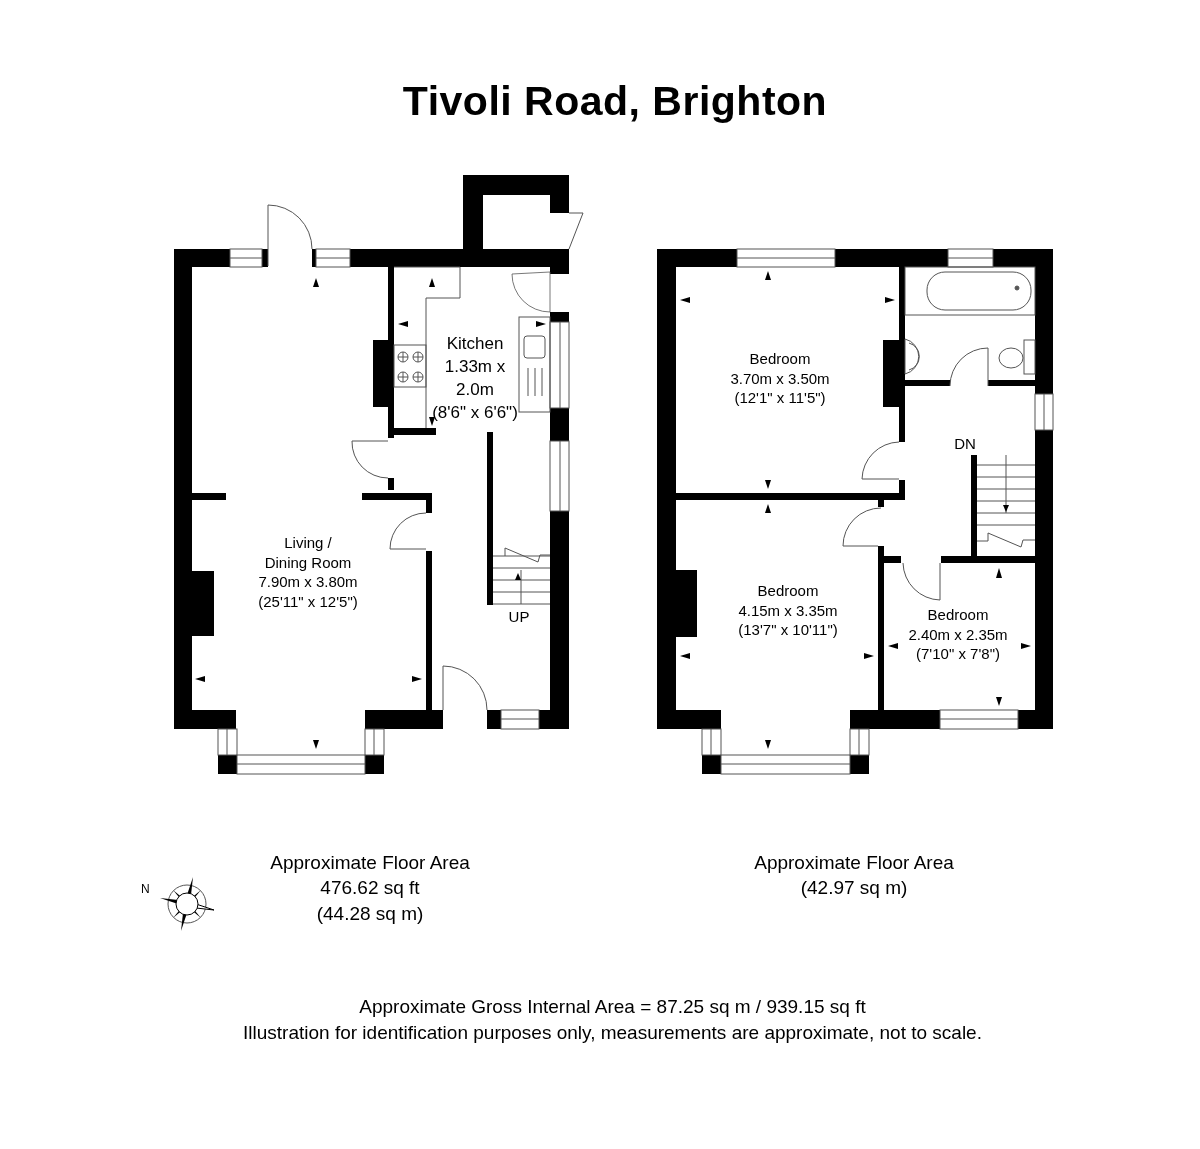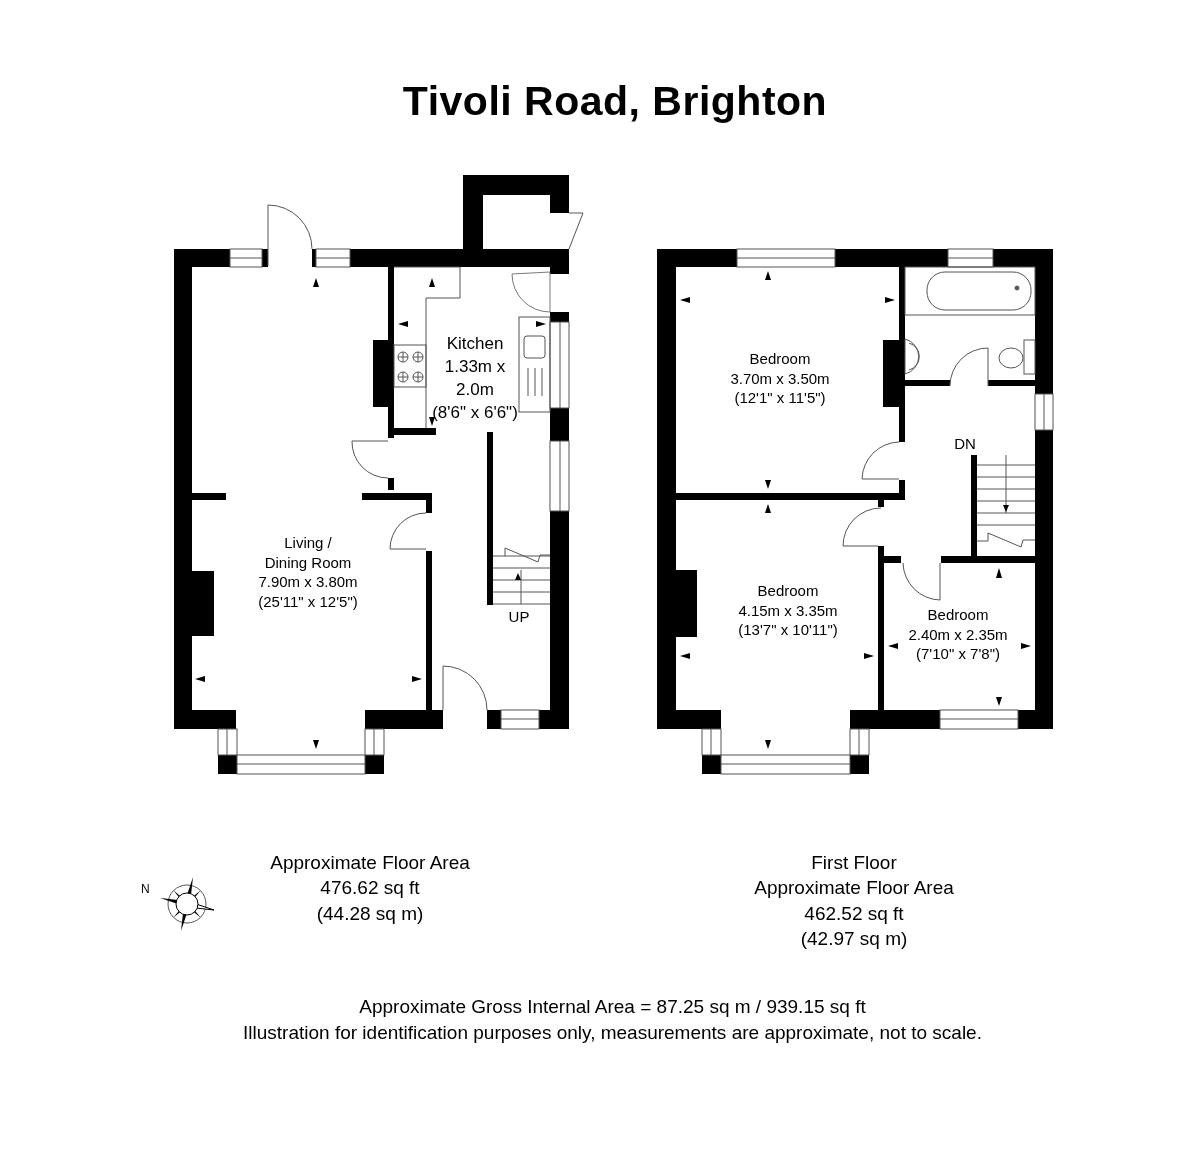--- a/index.html
+++ b/index.html
@@ -273,20 +273,18 @@
 <div class="lbl room" style="left:945px;top:434px;width:40px;">DN</div>
 
 <div class="n-label">N</div>
 
 <div class="floor-info" style="left:230px;top:850px;width:280px;">
   <div>Approximate Floor Area</div>
   <div>476.62 sq ft</div>
   <div>(44.28 sq m)</div>
 </div>
 <div class="floor-info" style="left:714px;top:850px;width:280px;">
-  <div>First Floor</div>
   <div>Approximate Floor Area</div>
-  <div>462.52 sq ft</div>
   <div>(42.97 sq m)</div>
 </div>
 
 <div class="footer" style="top:996px;">Approximate Gross Internal Area = 87.25 sq m / 939.15 sq ft</div>
 <div class="footer" style="top:1022px;">Illustration for identification purposes only, measurements are approximate, not to scale.</div>
 
 </body></html>

